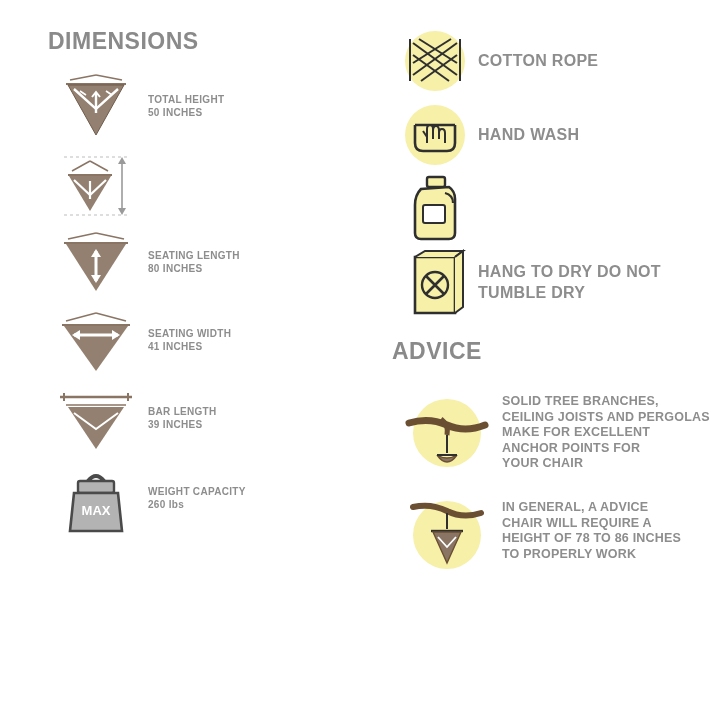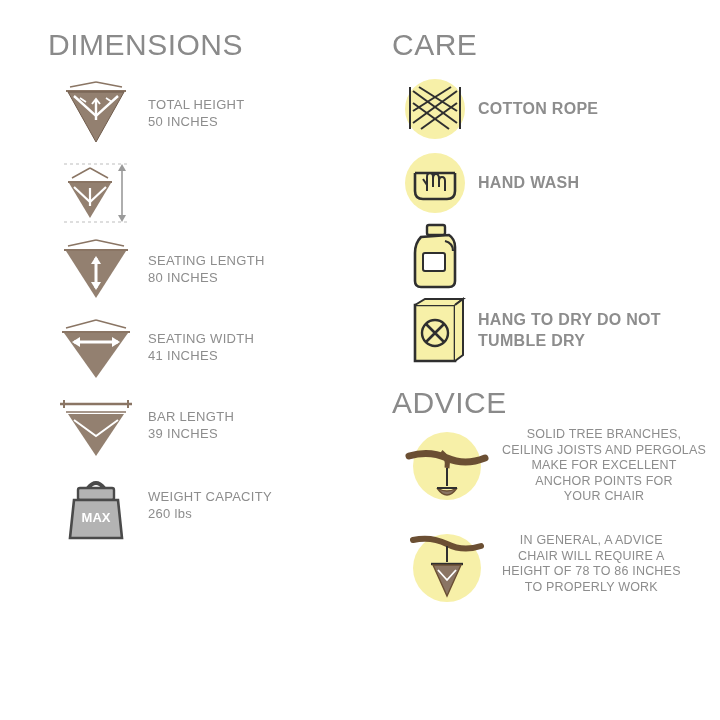--- a/index.html
+++ b/index.html
@@ -11,60 +11,60 @@
     color: #8d8d8d;
     overflow: hidden;
   }
   .page { position: relative; width: 720px; height: 720px; }
 
   .col { position: absolute; }
   .col-left  { left: 48px;  top: 28px;  width: 330px; }
   .col-right { left: 392px; top: 28px;  width: 320px; }
 
   .section-title {
-    font-size: 30px;
-    font-weight: normal;
+    font-size: 23px;
+    font-weight: bold;
     letter-spacing: 0.5px;
     color: #8a8a8a;
     margin: 0 0 16px 0;
   }
   .section-title.care   { margin-bottom: 14px; }
-  .section-title.advice { margin-top: 22px; margin-bottom: 0; }
+  .section-title.advice { margin-top: 22px; margin-bottom: 22px; }
 
   .row {
     display: flex;
     align-items: center;
     margin-bottom: 6px;
   }
   .row .art {
     width: 96px;
     min-width: 96px;
     height: 72px;
     display: flex;
     align-items: flex-start;
     justify-content: center;
   }
   .row .txt {
-    font-size: 13px;
-    font-weight: normal;
+    font-size: 10px;
+    font-weight: bold;
     line-height: 1.28;
     letter-spacing: 0.3px;
     color: #8d8d8d;
     padding-left: 4px;
   }
   .row .txt .l2 { display:block; }
 
   
   .crow { display:flex; align-items:center; margin-bottom: 8px; }
   .crow .art { width: 86px; min-width:86px; height: 66px; display:flex; align-items:center; justify-content:center; }
   .crow .txt { font-size: 16px; font-weight: bold; line-height:1.3; letter-spacing:0.3px; color:#8d8d8d; }
 
   .arow { display:flex; align-items:center; margin-bottom: 6px; }
   .arow .art { width: 110px; min-width:110px; height: 92px; display:flex; align-items:center; justify-content:center; }
-  .arow .txt { font-size: 12.5px; font-weight: normal; line-height:1.24; letter-spacing:0.2px; color:#8d8d8d;text-align:center; }
+  .arow .txt { font-size: 12.5px; font-weight: bold; line-height:1.24; letter-spacing:0.2px; color:#8d8d8d; }
   svg { display:block; overflow: visible; }
 </style>
 </head>
 <body>
 
 <div class="page">
 
   <div class="col col-left">
     <div class="section-title">DIMENSIONS</div>
 
@@ -168,21 +168,20 @@
         </svg>
       </div>
       <div class="txt">
         <span>WEIGHT CAPACITY</span>
         <span class="l2">260 lbs</span>
       </div>
     </div>
   </div>
 
   <div class="col col-right">
-    <div class="section-title care">CARE</div>
 
     <div class="crow">
       <div class="art">
         <svg width="76" height="76" viewBox="0 0 76 76">
           <circle cx="38" cy="38" r="30" fill="#f7f0a8"></circle>
           <g stroke="#2f2f2f" stroke-width="2" fill="none">
             <path d="M16 20 L60 52"></path>
               <path d="M16 32 L52 58"></path>
               <path d="M22 16 L60 40"></path>
             <path d="M60 20 L16 52"></path>

